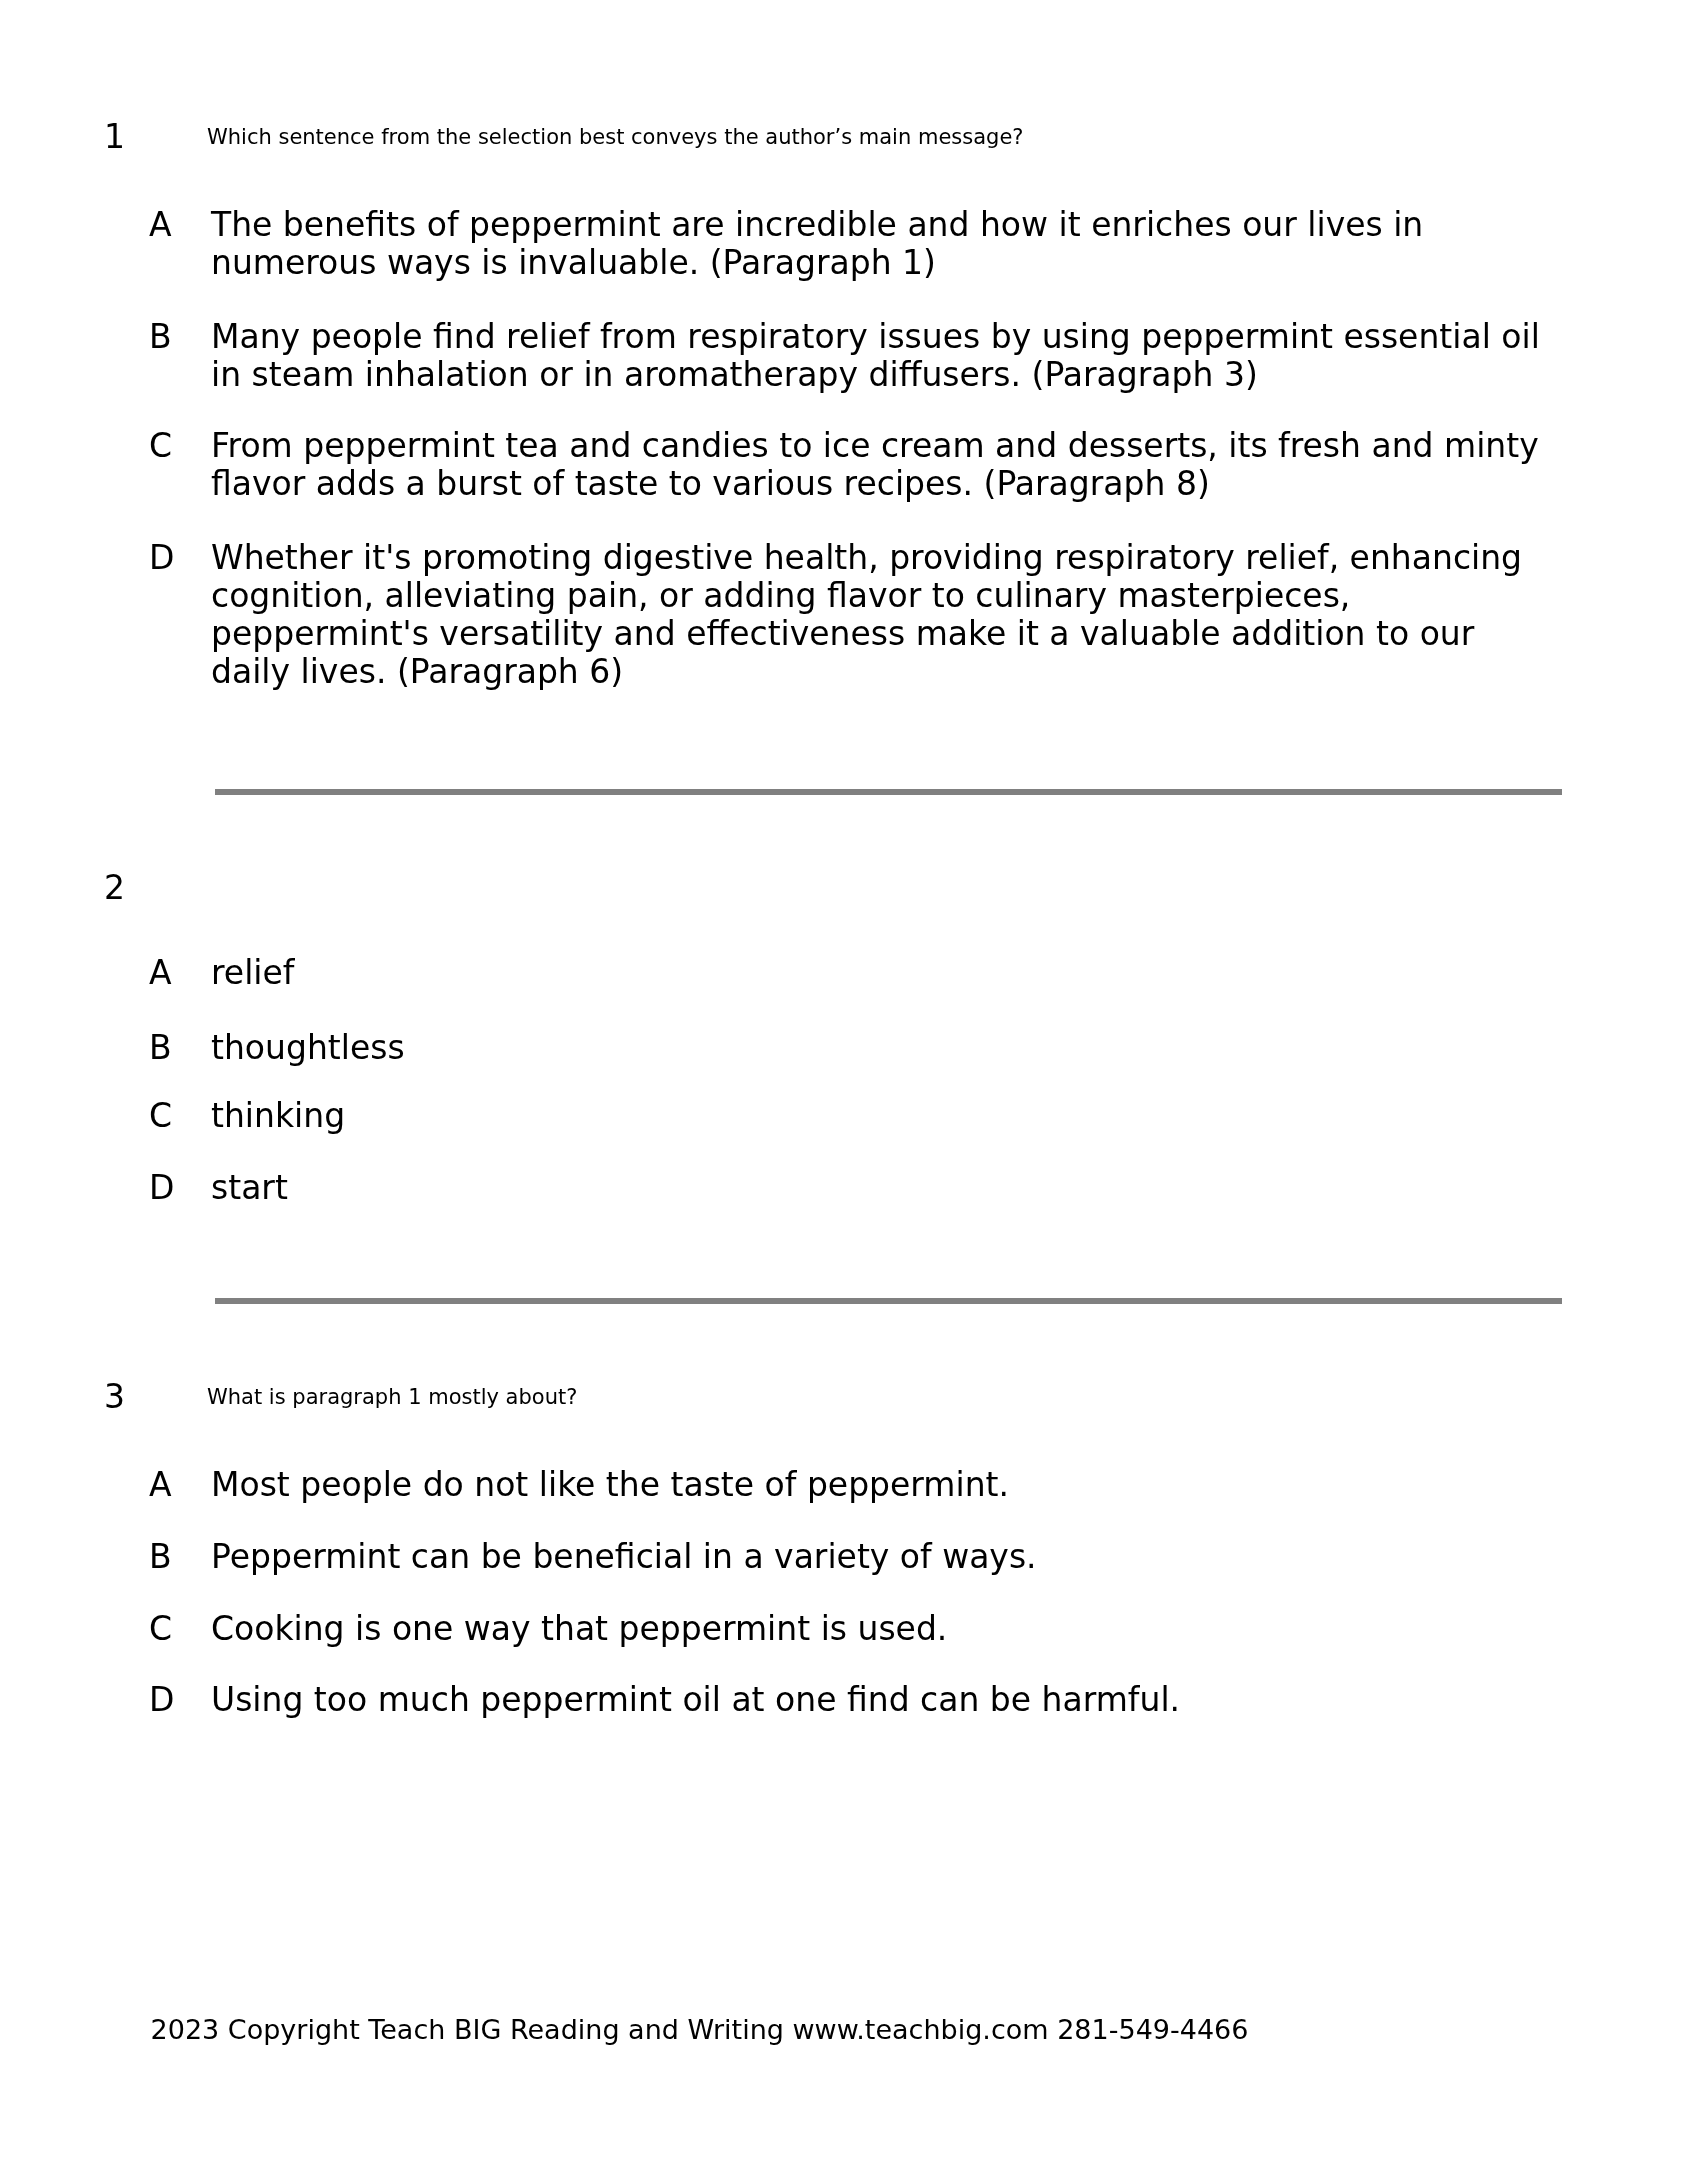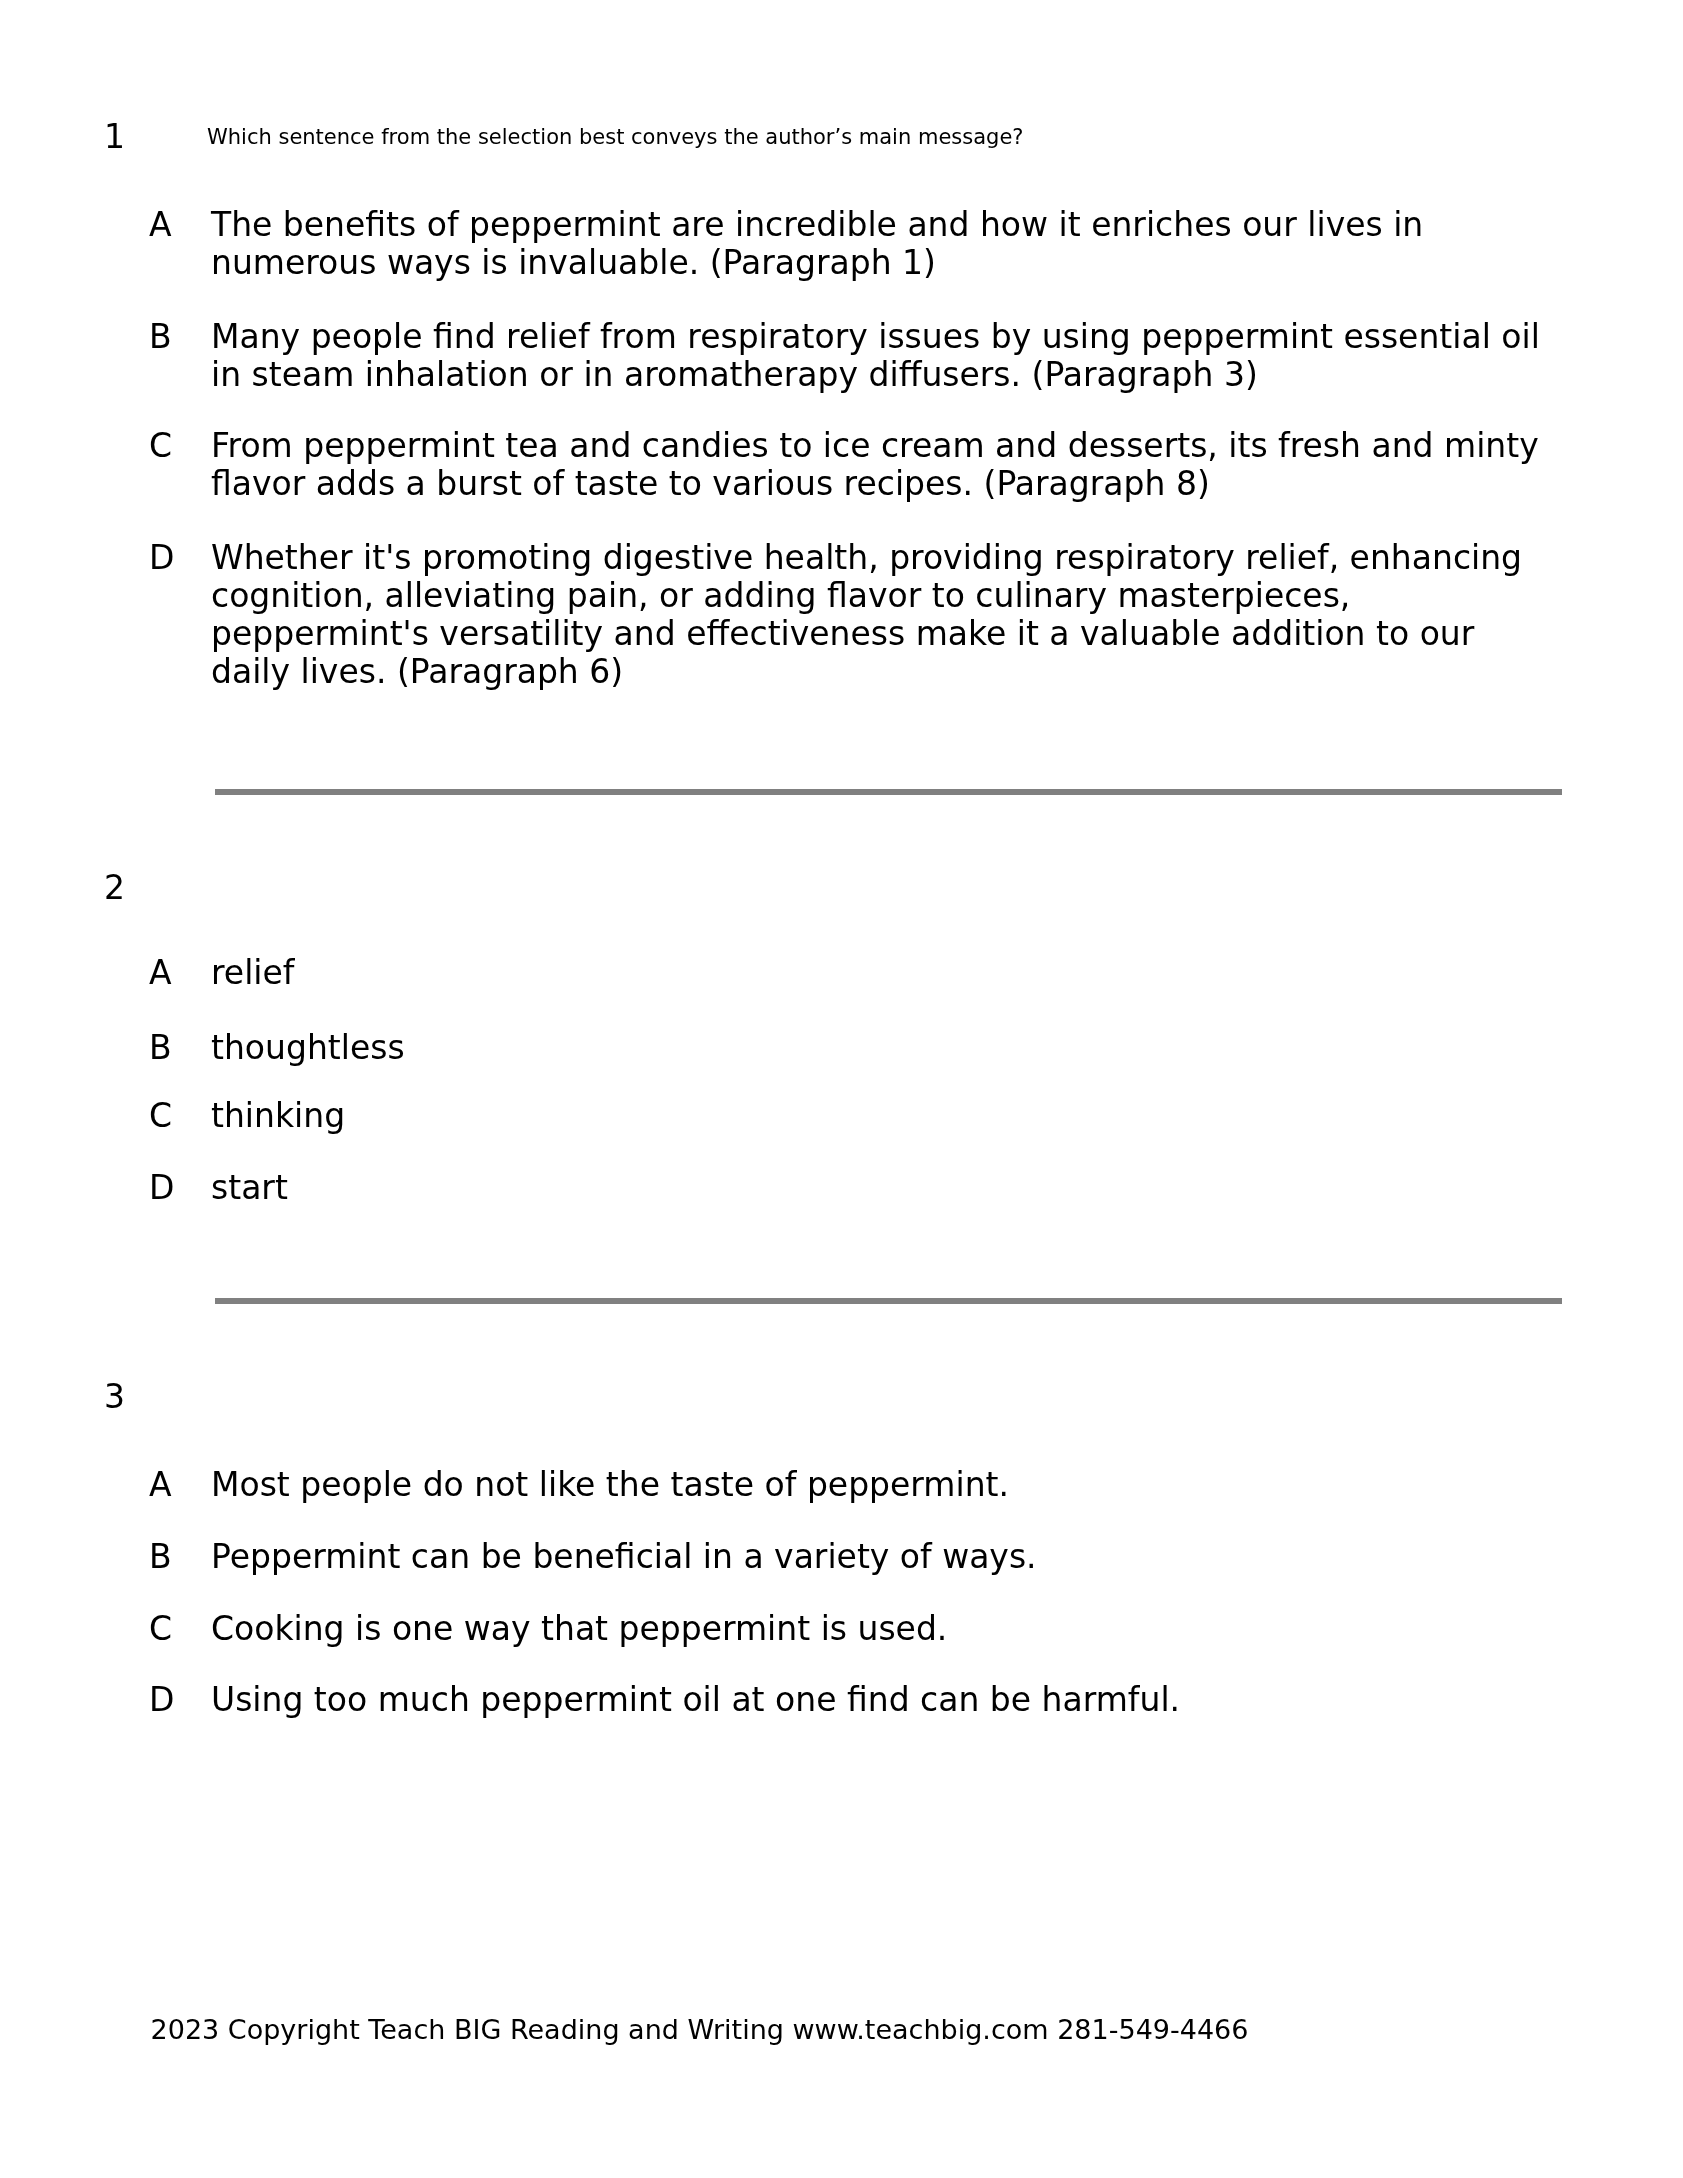--- a/index.html
+++ b/index.html
@@ -88,20 +88,21 @@
   </div>
 
   <div class="opt" style="top:1169px">
     <span class="letter">D</span>
     <div class="otext">start</div>
   </div>
 
   <div class="divider" style="top: 1298px; background: rgb(128, 128, 128);"></div>
 
   <div class="qnum" style="top:1378px">3</div>
+  <div class="qtext" style="top:1378px">What is paragraph 1 mostly about?</div>
 
   <div class="opt" style="top:1466px">
     <span class="letter">A</span>
     <div class="otext">Most people do not like the taste of peppermint.</div>
   </div>
 
   <div class="opt" style="top:1538px">
     <span class="letter">B</span>
     <div class="otext">Peppermint can be beneficial in a variety of ways.</div>
   </div>

